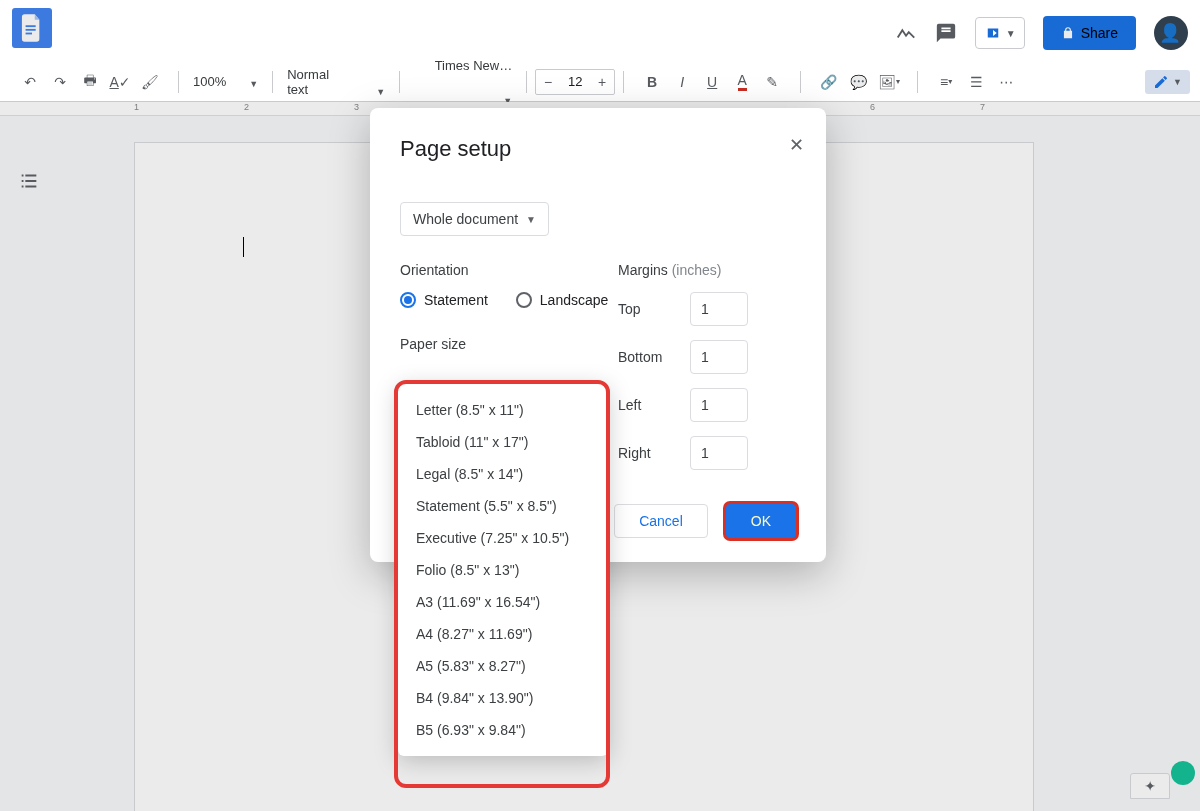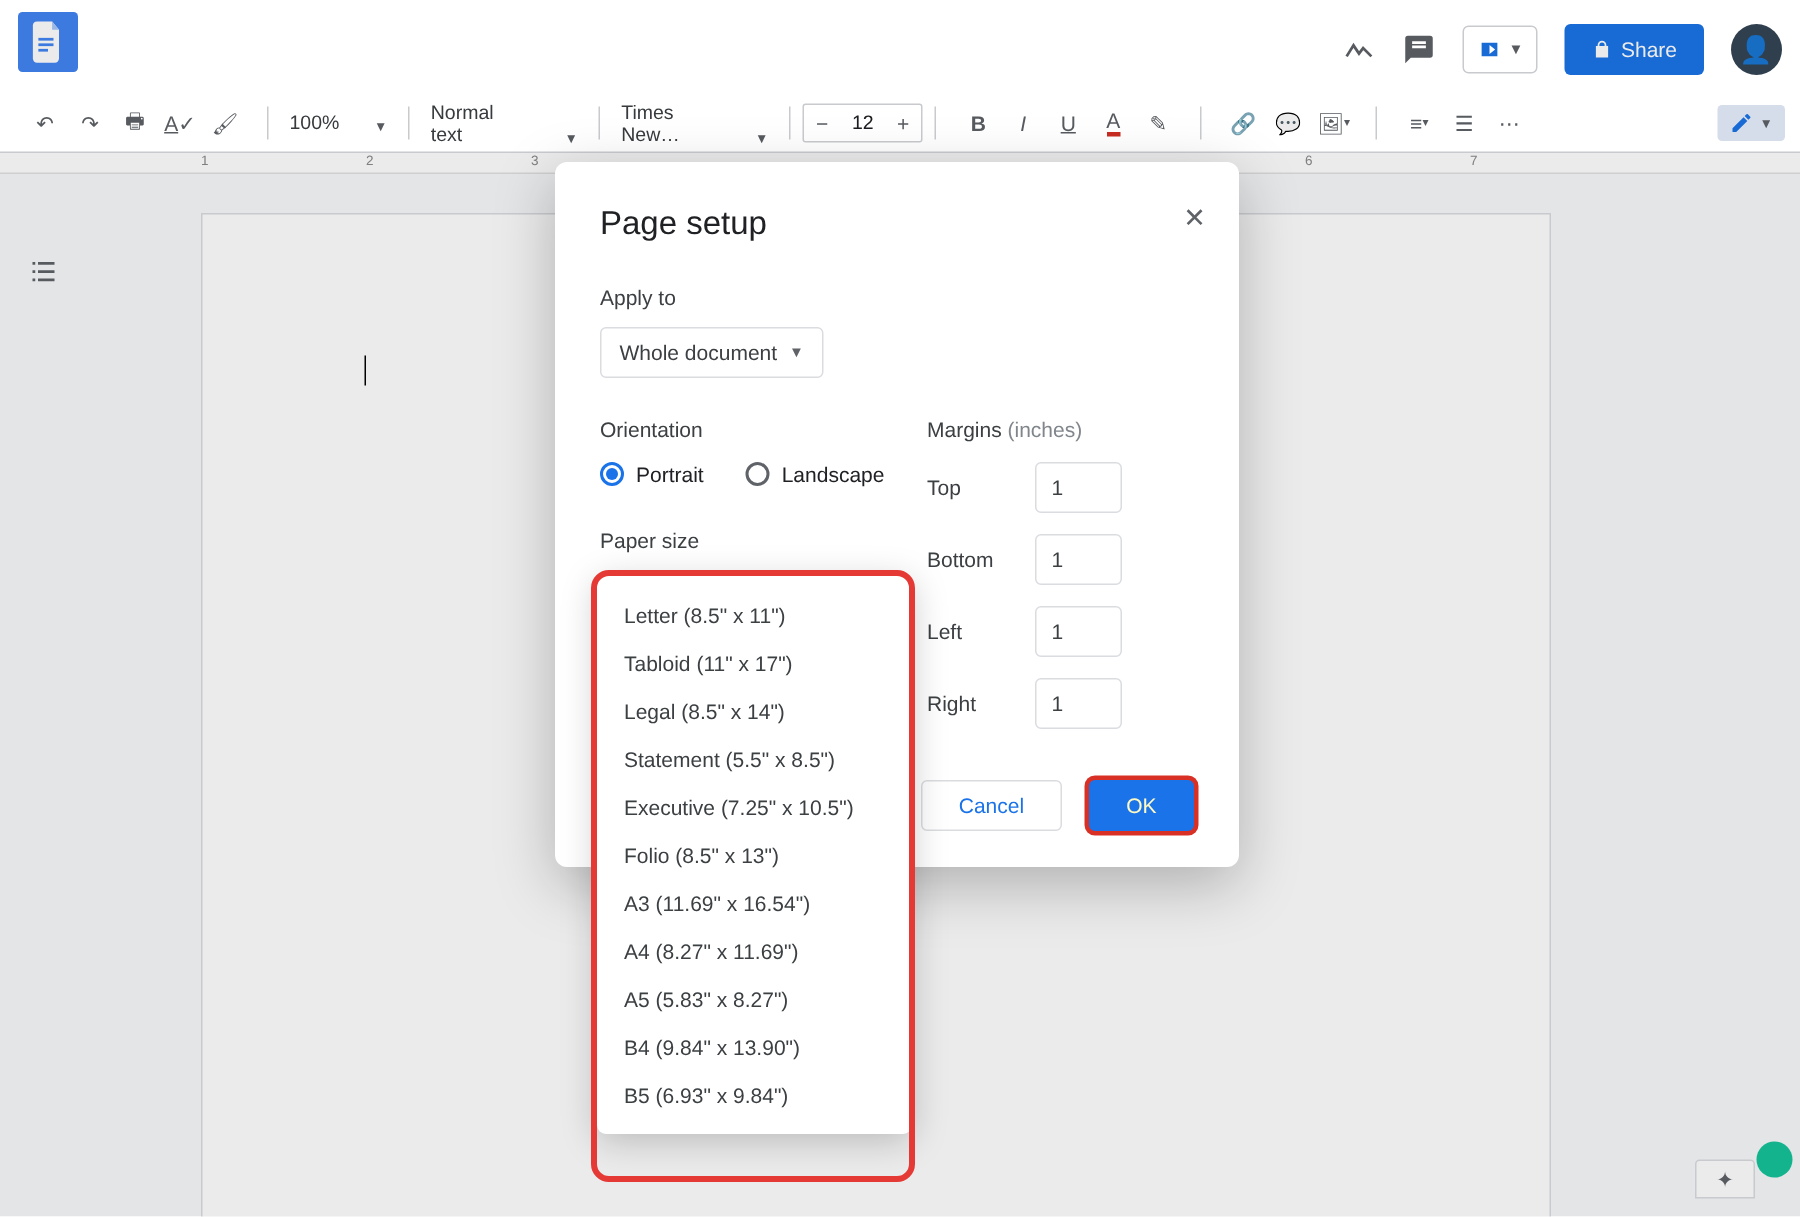--- a/index.html
+++ b/index.html
@@ -18,21 +18,21 @@
   .header { display:flex; align-items:flex-start; padding:8px 12px 0; height:62px; }
   .doc-icon { width:40px; height:40px; background:#4285f4; border-radius:3px; display:flex; align-items:center; justify-content:center; margin-right:12px; }
   .doc-icon svg{ width:22px; height:28px; }
   .title-row{ display:flex; align-items:center; gap:12px; }
   .doc-title{ font-size:18px; color:#202124;}
   .title-icons{ display:flex; gap:12px; color:#5f6368; }
   .menubar{ display:flex; gap:4px; margin-top:4px; }
   .menubar span{ padding:4px 8px; color:#202124; font-size:14px; cursor:pointer; }
   .last-edit{ text-decoration:underline; color:#5f6368; cursor:pointer; margin-left:8px; }
   .header-right{ margin-left:auto; display:flex; align-items:center; gap:18px; padding-top:8px;}
-  .share-btn{ background:#1a73e8; color:#ffffff; border:none; border-radius:4px; padding:9px 18px; font-size:14px; font-weight:500; display:flex; align-items:center; gap:6px; cursor:pointer;}
+  .share-btn{ background:#1a73e8; color:#000000; border:none; border-radius:4px; padding:9px 18px; font-size:14px; font-weight:500; display:flex; align-items:center; gap:6px; cursor:pointer;}
   .present-btn{ border:1px solid #dadce0; border-radius:4px; padding:6px 8px; cursor:pointer; color:#1a73e8; display:flex; align-items:center; gap:4px;}
   .avatar{ width:34px; height:34px; border-radius:50%; background:#345; overflow:hidden; display:flex; align-items:center; justify-content:center; color:#ccc; font-size:18px;}
   .ticon{ color:#5f6368; width:22px; height:22px; }
 
   
   .toolbar{ height:40px; border-bottom:1px solid #dadce0; display:flex; align-items:center; padding:0 10px; gap:4px; }
   .tb-group{ display:flex; align-items:center; gap:2px; padding:0 6px;}
   .tb-sep{ width:1px; height:22px; background:#dadce0; margin:0 4px;}
   .tb-btn{ width:28px; height:28px; display:flex; align-items:center; justify-content:center; cursor:pointer; color:#5f6368; border-radius:2px; }
   .tb-dd{ display:flex; align-items:flex-end; gap:23px; cursor:pointer; padding:0 6px; color:#3c4043; font-size:13px;}
@@ -137,21 +137,21 @@
   <div class="tb-dd">
     <span>100%</span>
       <span class="caret">▼</span>
   </div>
   <div class="tb-sep"></div>
   <div class="tb-dd" style="width:110px;justify-content:space-between;">
     <span>Normal text</span>
       <span class="caret">▼</span>
   </div>
   <div class="tb-sep"></div>
-  <div class="tb-dd" style="width:110px;justify-content:space-between;">
+  <div class="tb-dd" style="width:110px;justify-content:space-between;flex-direction:column;">
     <span>Times New…</span>
       <span class="caret">▼</span>
   </div>
   <div class="tb-sep"></div>
   <div class="fontsize-box">
     <div class="pm">−</div>
     <div class="val">12</div>
     <div class="pm">+</div>
   </div>
   <div class="tb-sep"></div>
@@ -210,33 +210,32 @@
   <div class="grammarly"></div>
   <div class="explore">✦</div>
 </div>
 
 <div class="scrim"></div>
 
 <div class="modal">
   <h1>Page setup</h1>
   <div class="close">✕</div>
 
-  <div class="label">Apply to</div>
   <div class="apply-select">
     <span>Whole document</span>
     <span class="caret" style="font-size:10px;color:#5f6368;">▼</span>
   </div>
 
   <div class="columns">
     <div class="col">
       <div class="label">Orientation</div>
       <div class="orient-row">
         <div class="radio selected">
           <span class="dot"></span>
-          <span>Portrait</span>
+          <span>Statement</span>
         </div>
         <div class="radio">
           <span class="dot"></span>
           <span>Landscape</span>
         </div>
       </div>
       <div class="label" style="margin-top:28px;">Paper size</div>
     </div>
     <div class="col">
       <div>

